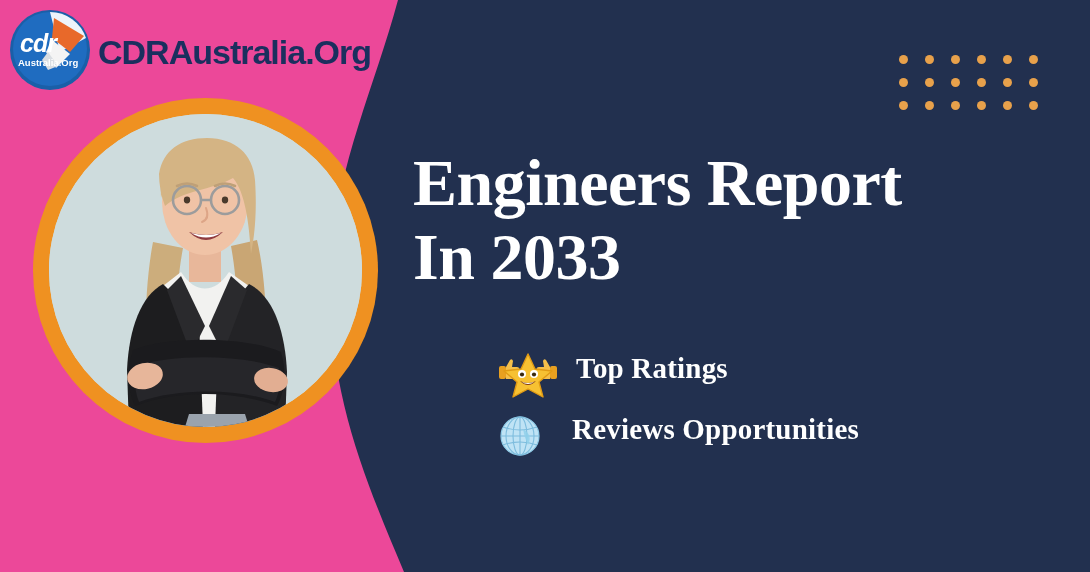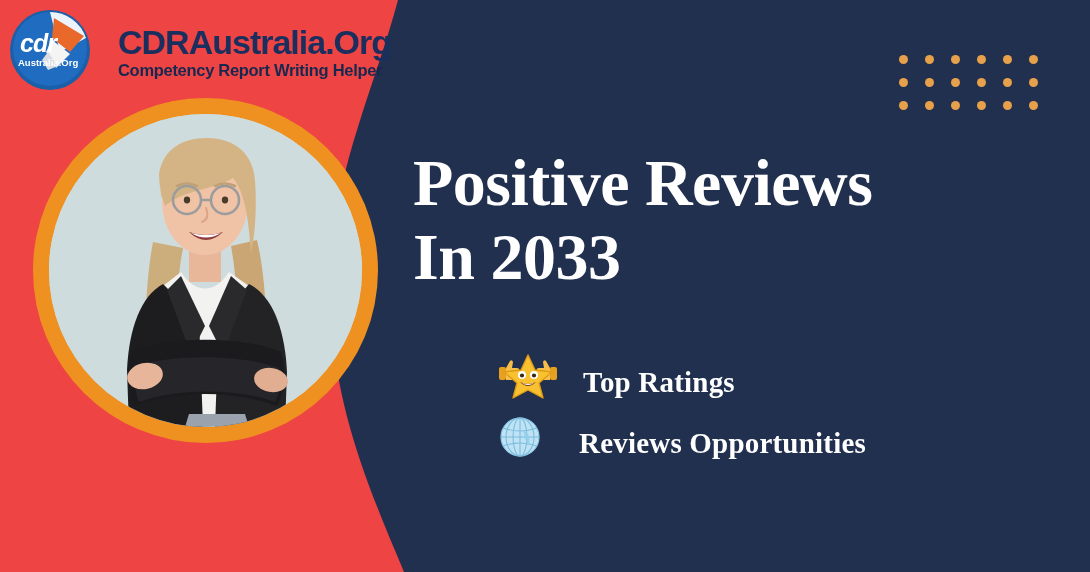--- a/index.html
+++ b/index.html
@@ -7,21 +7,21 @@
     padding: 0;
     background: #ffffff;
   }
   body {
     font-family: "Liberation Sans", sans-serif;
   }
   .banner {
     position: relative;
     width: 1090px;
     height: 572px;
-    background: #ef4444;
+    background: #ec4899;
     overflow: hidden;
   }
 
   
   .navy-panel {
     position: absolute;
     inset: 0;
     z-index: 1;
     pointer-events: none;
   }
@@ -56,24 +56,23 @@
   }
   .logo-mark {
     position: relative;
     width: 84px;
     height: 84px;
     flex: 0 0 84px;
   }
   .logo-mark svg { display: block; }
   .logo-words {
     display: flex;
-    flex-direction: column;
+    flex-direction: row;
     line-height: 1;
     margin-top: 4px;
-    margin-left: 20px;
   }
   .logo-title {
     font-family: "Liberation Sans", sans-serif;
     font-weight: 700;
     font-size: 34px;
     letter-spacing: -1px;
     color: #1b2f5e;
     white-space: nowrap;
   }
   .logo-sub {
@@ -131,22 +130,22 @@
     position: absolute;
     left: 497px;
     top: 352px;
     z-index: 6;
     display: flex;
     flex-direction: column;
     gap: 14px;
   }
   .feature-row {
     display: flex;
-    align-items: flex-end;
-    gap: 24px;
+    align-items: flex-start;
+    gap: 17px;
     height: 47px;
   }
   .feature-icon {
     width: 62px;
     height: 46px;
     flex: 0 0 62px;
     display: flex;
     align-items: center;
     justify-content: center;
   }
@@ -254,26 +253,25 @@
         <path d="M46 10 L76 28 L62 44 L44 30 Z" fill="#e8692a"></path>
         <path d="M44 32 L62 46 L48 60 L38 44 Z" fill="#f4f4f4"></path>
         <path d="M40 44 L50 58 L40 62 L34 52 Z" fill="#d9dde2"></path>
         <rect x="10" y="26" width="56" height="22" rx="5" fill="#1d5fae" opacity="0.0"></rect>
         <text x="12" y="44" font-family="Liberation Sans, sans-serif" font-size="25" font-weight="700" fill="#ffffff" font-style="italic" letter-spacing="-1">cdr</text>
         <text x="10" y="58" font-family="Liberation Sans, sans-serif" font-size="9.5" font-weight="700" fill="#ffffff">Australia.Org</text>
       </svg>
     </div>
     <div class="logo-words">
       <span class="logo-title">CDRAustralia.Org</span>
-      <span class="logo-sub">Competency Report Writing Helper</span>
     </div>
   </div>
 
   <div class="headline">
-    <div>Positive Reviews</div>
+    <div>Engineers Report</div>
     <div>In 2033</div>
   </div>
 
   <div class="features">
 
     <div class="feature-row r1">
       <span class="feature-icon">
         <svg width="62" height="46" viewBox="0 0 62 46" xmlns="http://www.w3.org/2000/svg" aria-hidden="true">
 
           <g transform="translate(2,6)">

